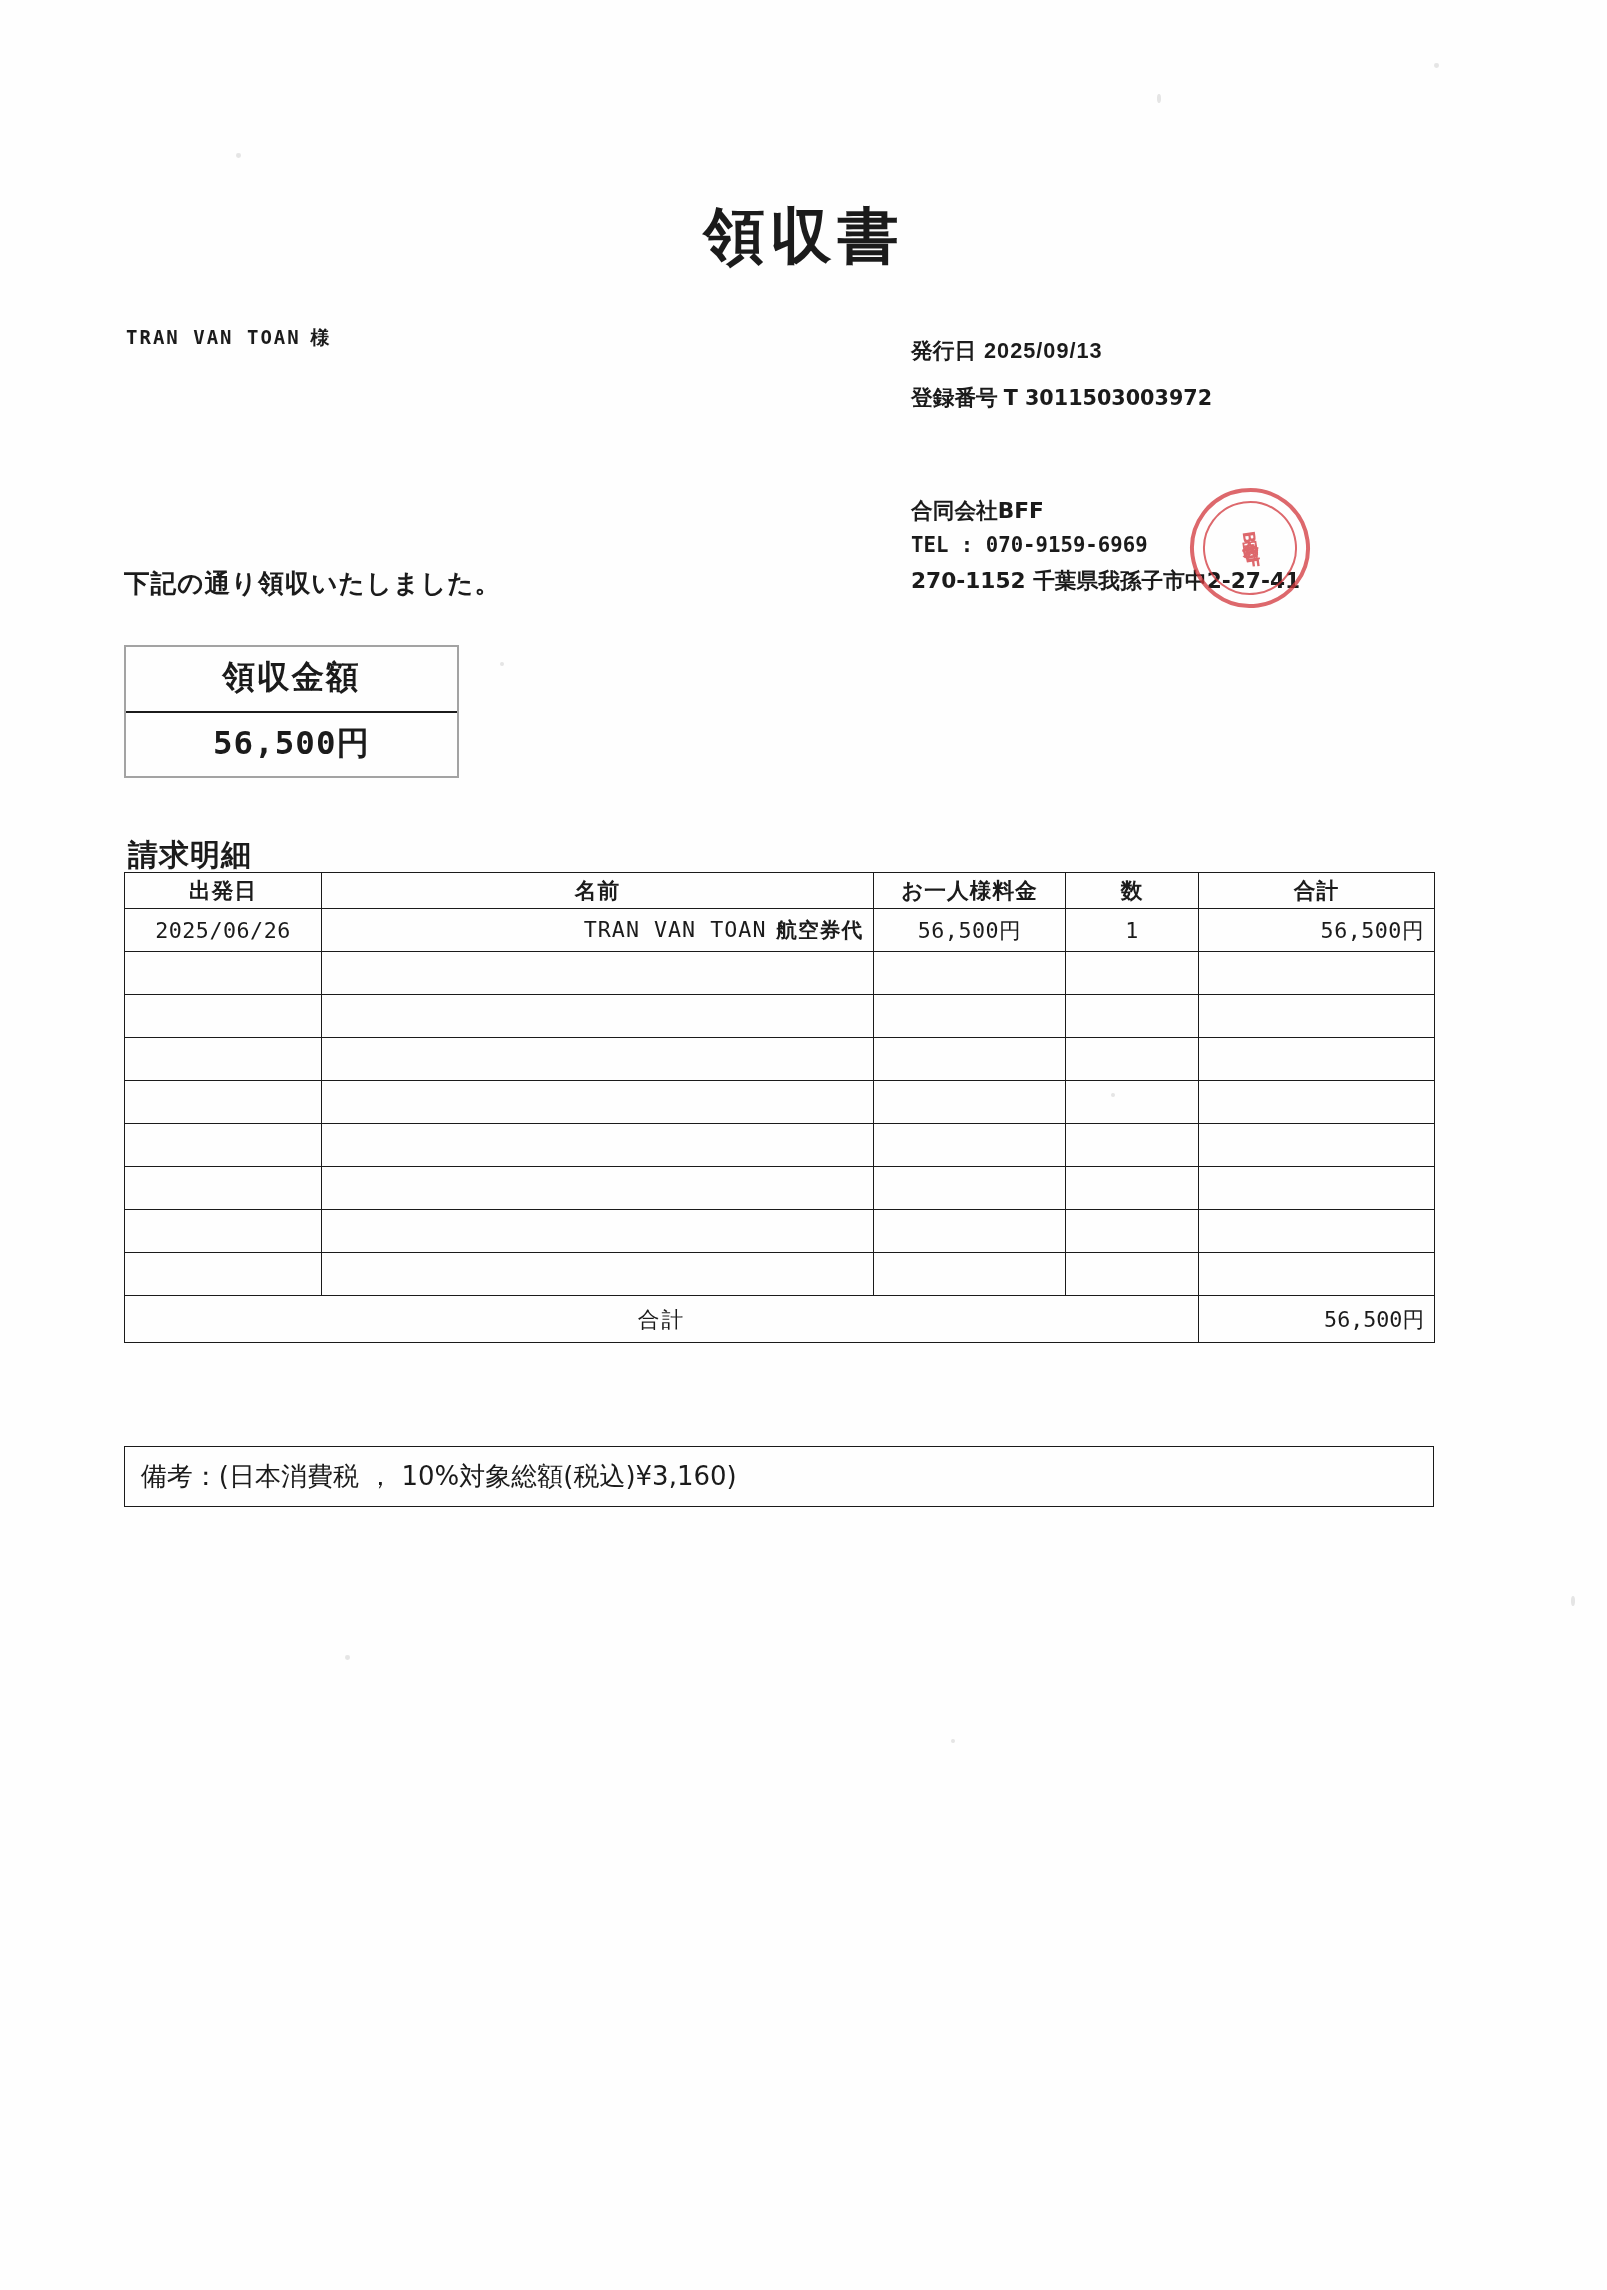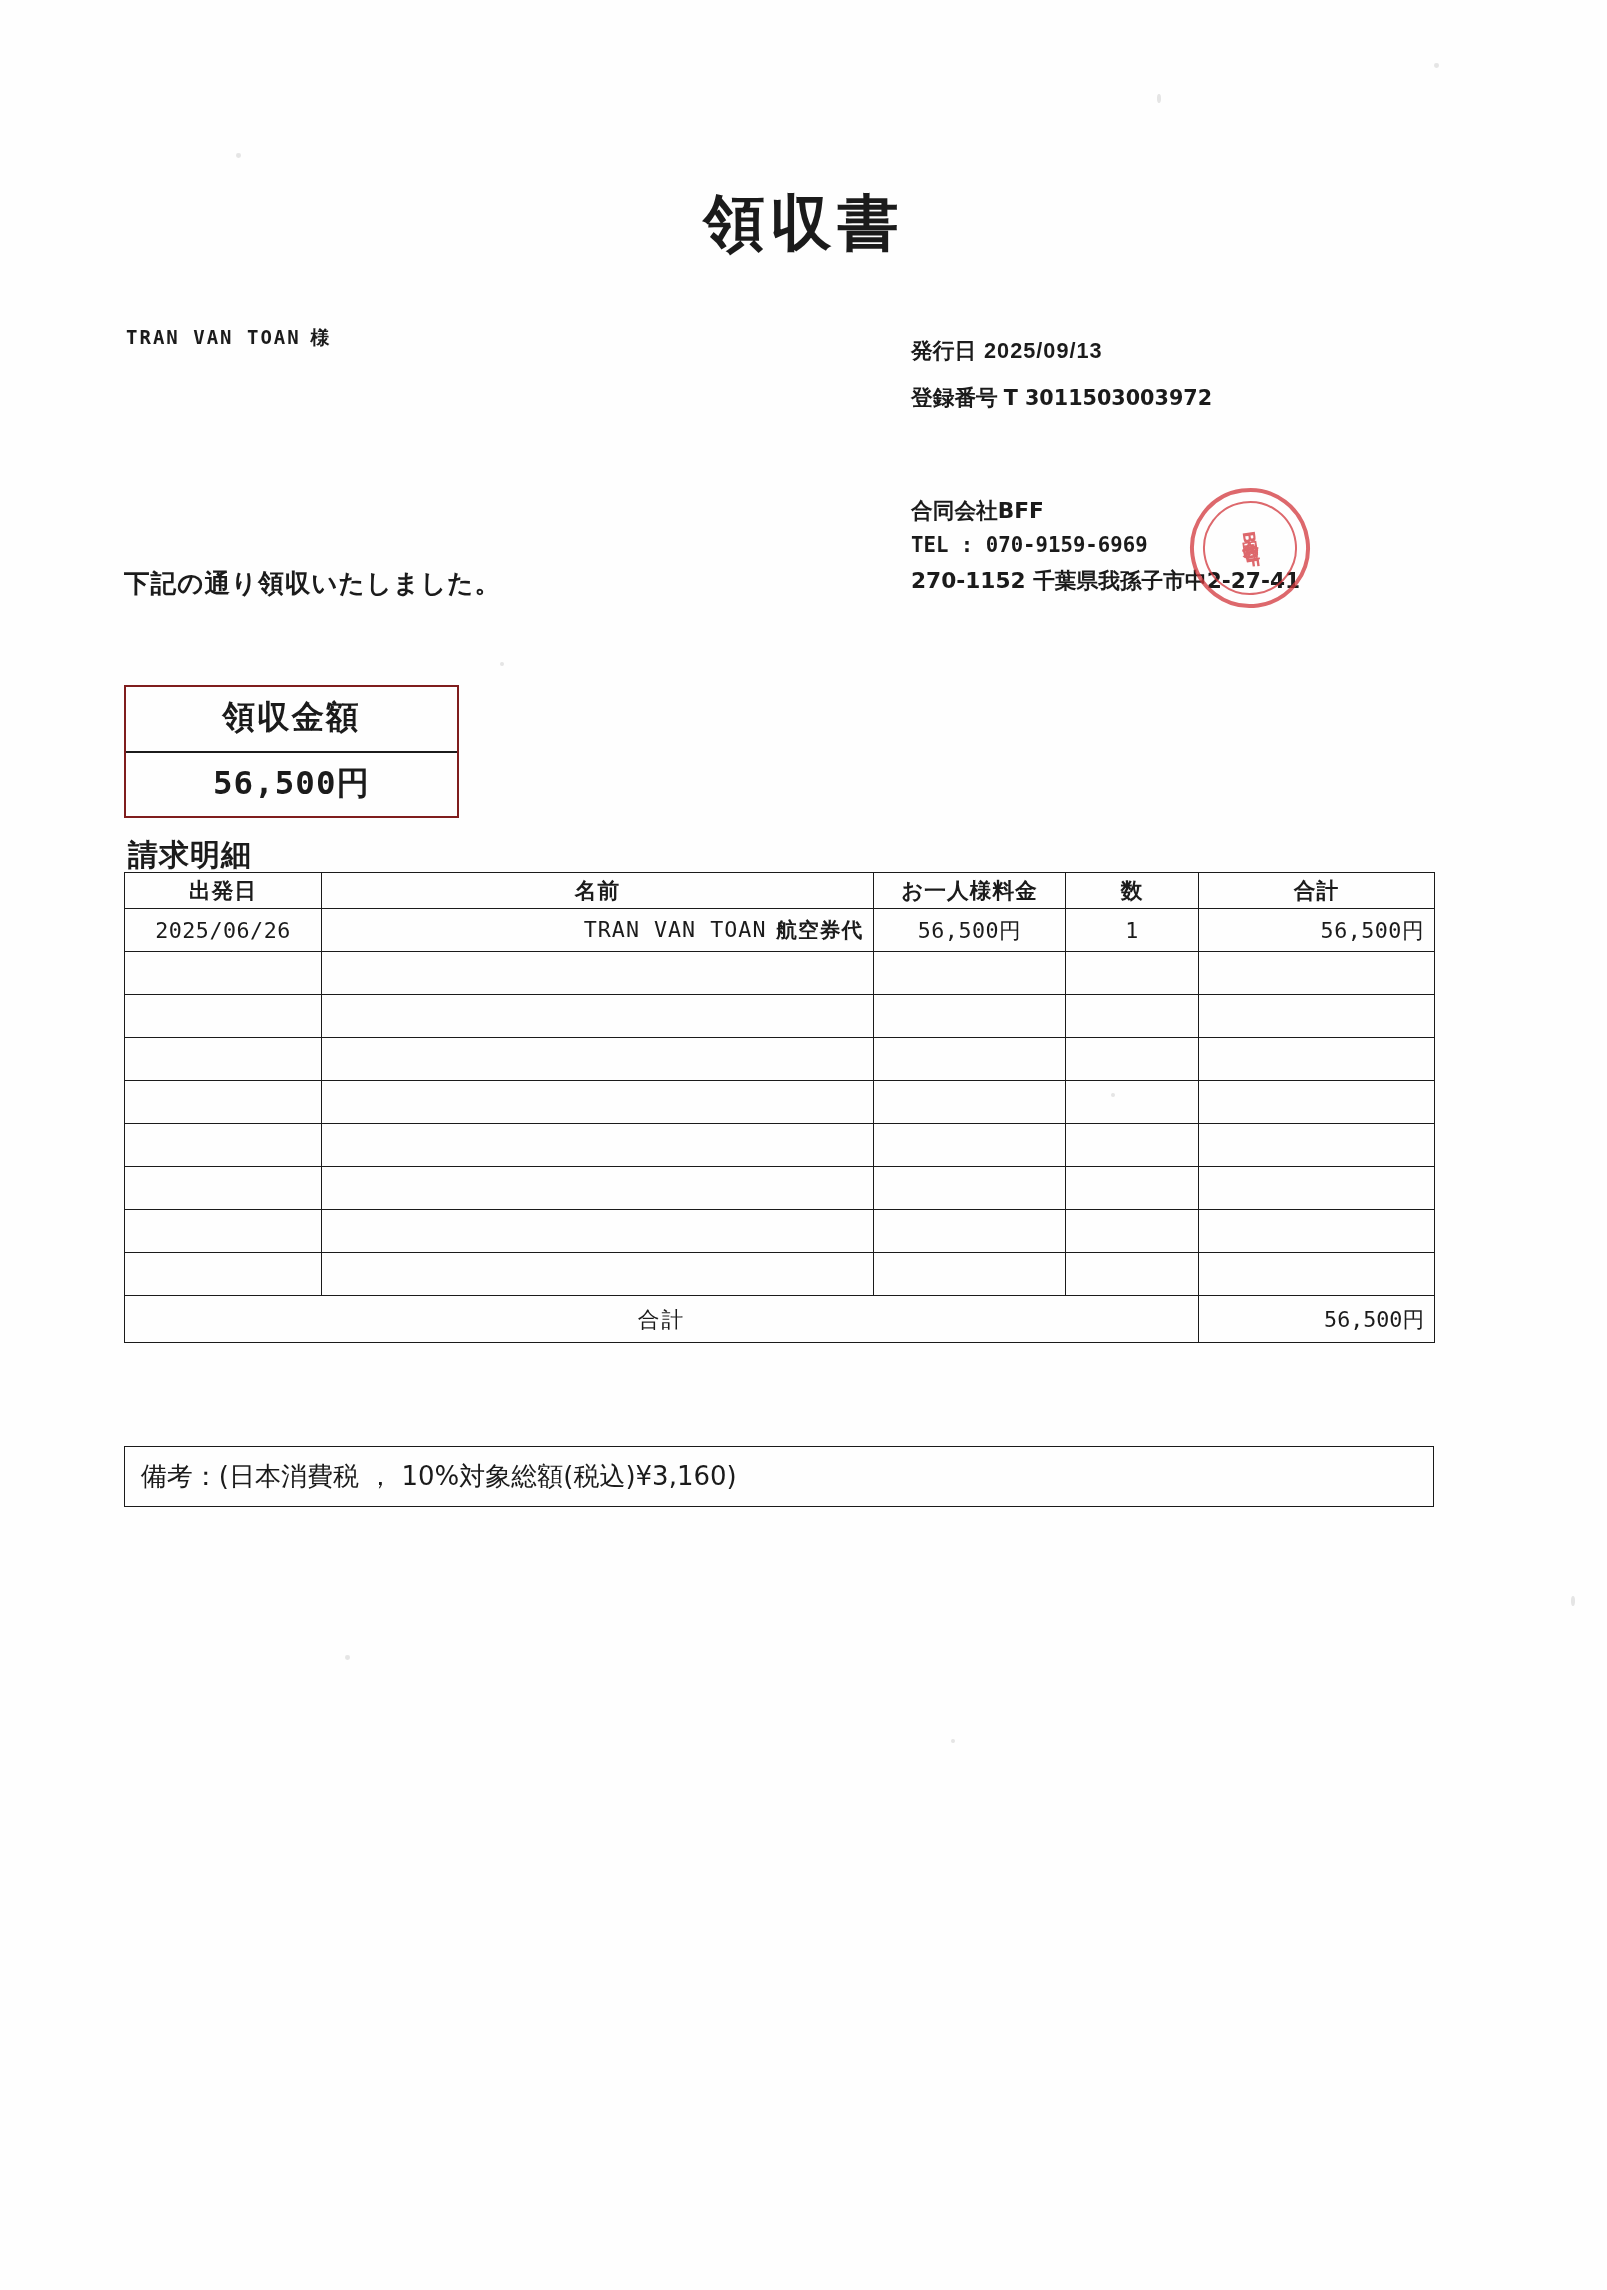--- a/index.html
+++ b/index.html
@@ -23,21 +23,21 @@
   }
   .speck {
     position: absolute;
     background: #cfcfcf;
     border-radius: 50%;
     opacity: .55;
   }
 
   .doc-title {
     position: absolute;
-    top: 183px;
+    top: 196px;
     left: 0;
     width: 1608px;
     text-align: center;
     font-size: 61px;
     font-weight: bold;
     letter-spacing: 5.9px;
     font-family: "DejaVu Sans", "Liberation Sans", sans-serif;
   }
 
   .addressee {
@@ -140,23 +140,22 @@
     font-weight: bold;
     letter-spacing: 1px;
     font-family: "DejaVu Sans", sans-serif;
   }
 
   .amount-box {
     position: absolute;
     top: 645px;
     left: 124px;
     width: 335px;
-    border: 2px solid #7f1d1d;
+    border: 2px solid #a3a3a3;
     box-sizing: border-box;
-    margin-top: 40px;
   }
   .amount-box .label,
   .amount-box .value {
     text-align: center;
     padding: 8.9px 0 10.8px;
   }
   .amount-box .label {
     font-size: 32.5px;
     font-weight: bold;
     border-bottom: 2px solid #1b1b1b;

